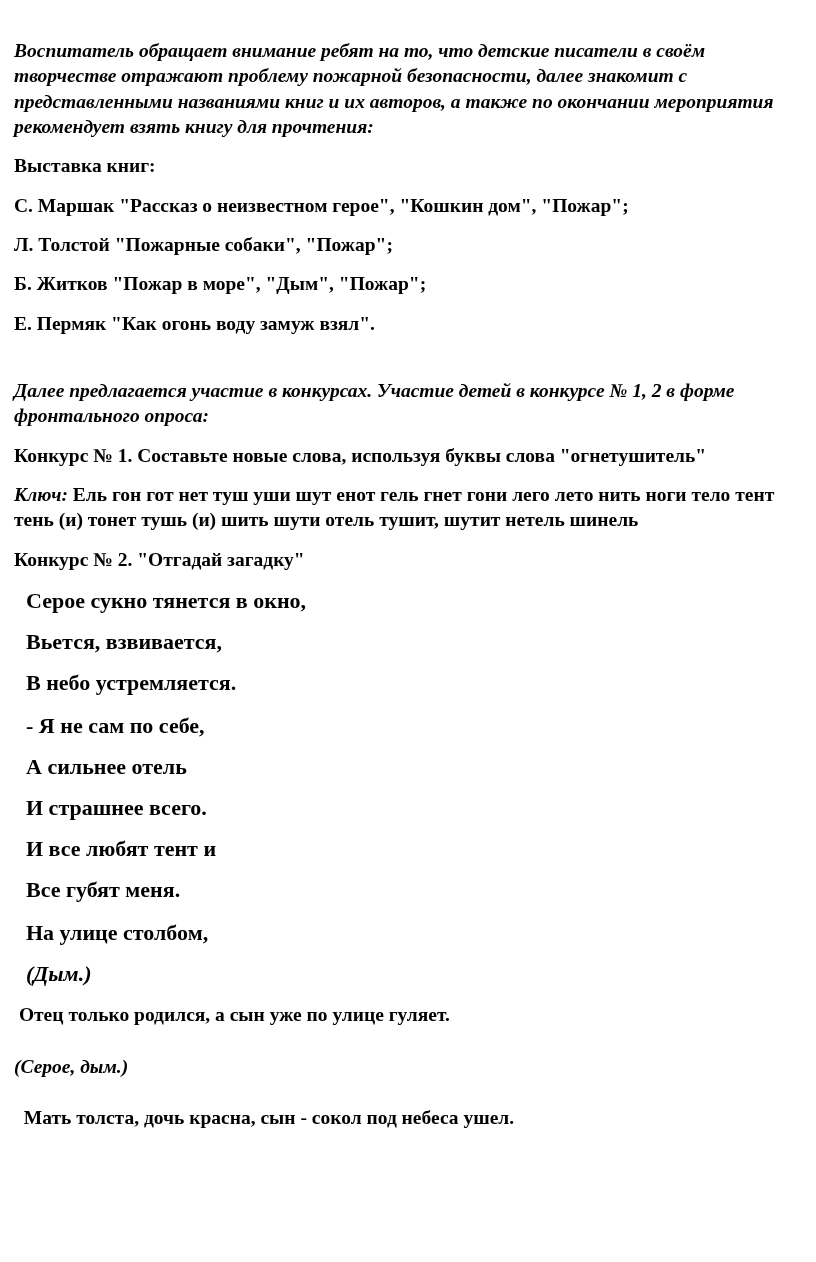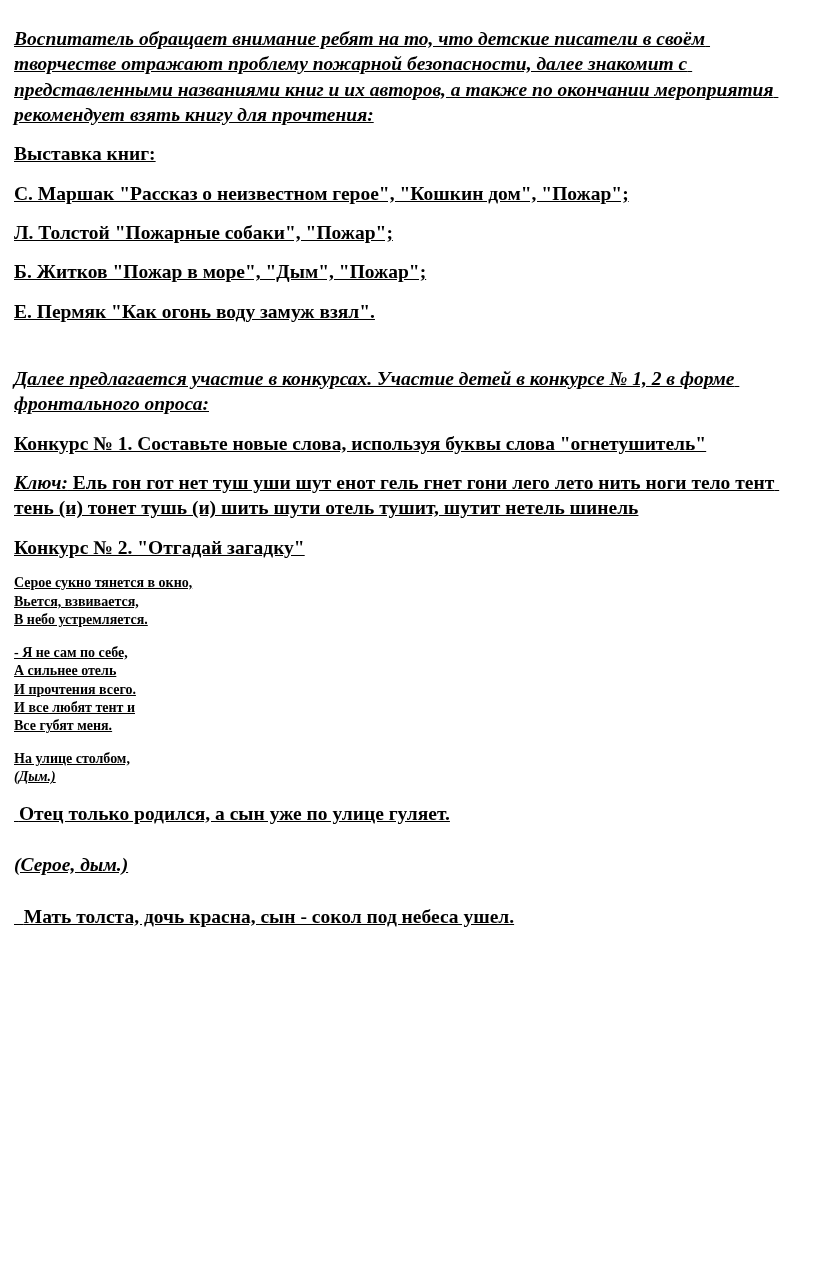--- a/index.html
+++ b/index.html
@@ -11,22 +11,21 @@
     width: 816px;
     height: 1262px;
     font-family: "Liberation Serif", "DejaVu Serif", serif;
     color: #000000;
     overflow: hidden;
   }
   .page {
     box-sizing: border-box;
     width: 816px;
     height: 1028px;
-    padding: 26px 22px 0 14px;
-    text-decoration: underline;
+    padding: 38px 22px 0 14px;
   }
   .para {
     margin: 0 0 14px 0;
     font-size: 19.5px;
     line-height: 1.30;
     font-weight: bold;
     text-align: left;
     white-space: pre-wrap;
   }
   .italic {
@@ -35,22 +34,22 @@
   .gap-large {
     margin-bottom: 42px;
   }
   .gap-medium {
     margin-bottom: 26px;
   }
   .gap-small {
     margin-bottom: 10px;
   }
   .line {
-    margin: 0;
-    font-size: 14px;
+    margin: 12px;
+    font-size: 22px;
     line-height: 1.32;
     font-weight: bold;
   }
   .blockgroup {
     margin: 0 0 14px 0;
   }
 </style>
 </head>
 <body>
 
@@ -79,21 +78,21 @@
 
   <div class="blockgroup gap-medium">
     <p class="line">Серое сукно тянется в окно,</p>
     <p class="line">Вьется, взвивается,</p>
     <p class="line">В небо устремляется.</p>
   </div>
 
   <div class="blockgroup gap-medium">
     <p class="line">- Я не сам по себе,</p>
     <p class="line">А сильнее отель</p>
-    <p class="line">И прочтения всего.</p>
+    <p class="line">И страшнее всего.</p>
     <p class="line">И все любят тент и</p>
     <p class="line">Все губят меня.</p>
   </div>
 
   <div class="blockgroup gap-small">
     <p class="line">На улице столбом,</p>
     <p class="line italic">(Дым.)</p>
   </div>
 
   <p class="para" style=""> Отец только родился, а сын уже по улице гуляет.</p>

